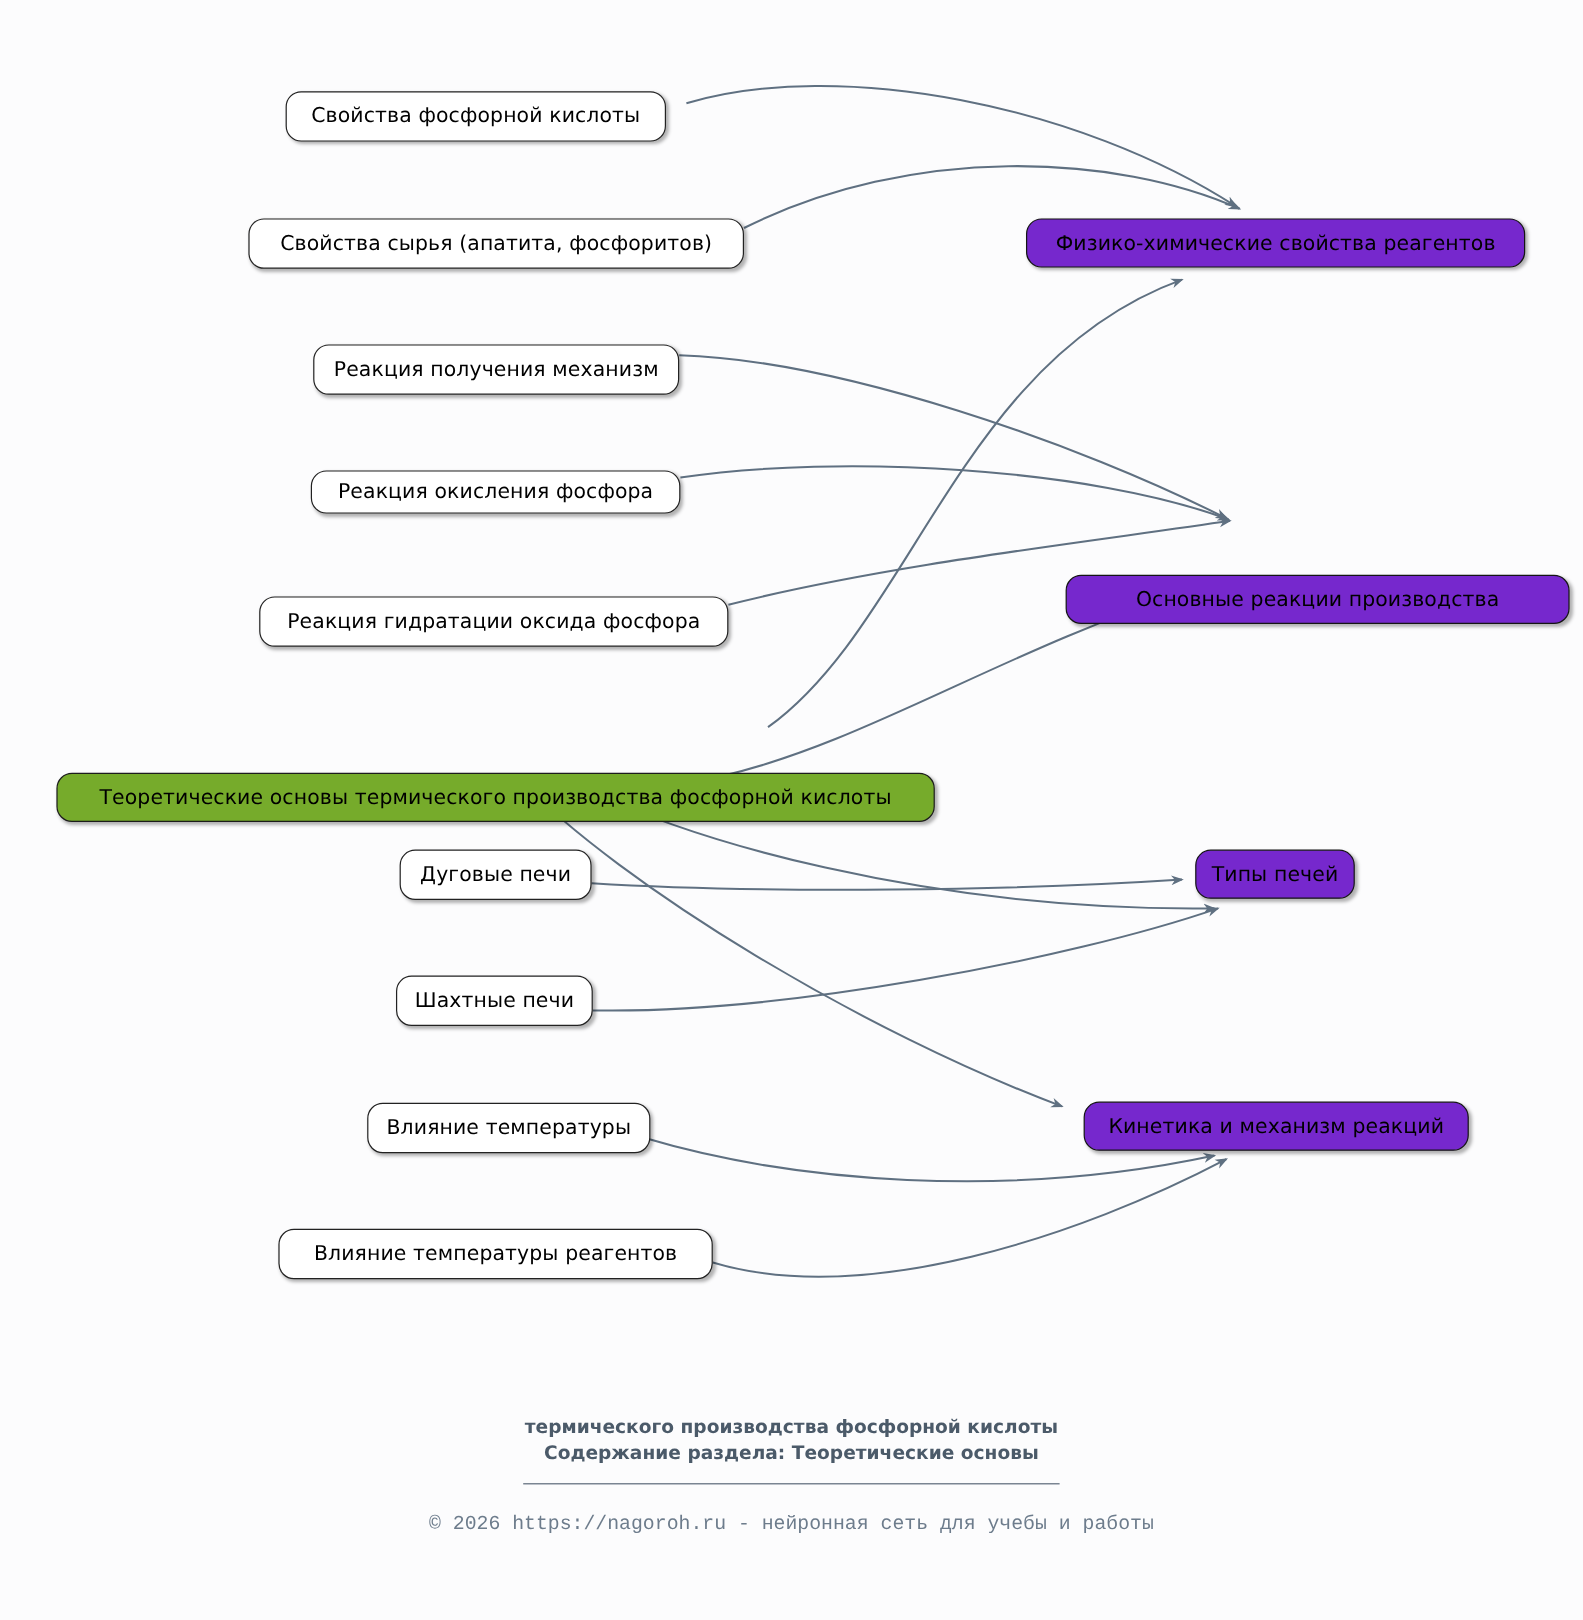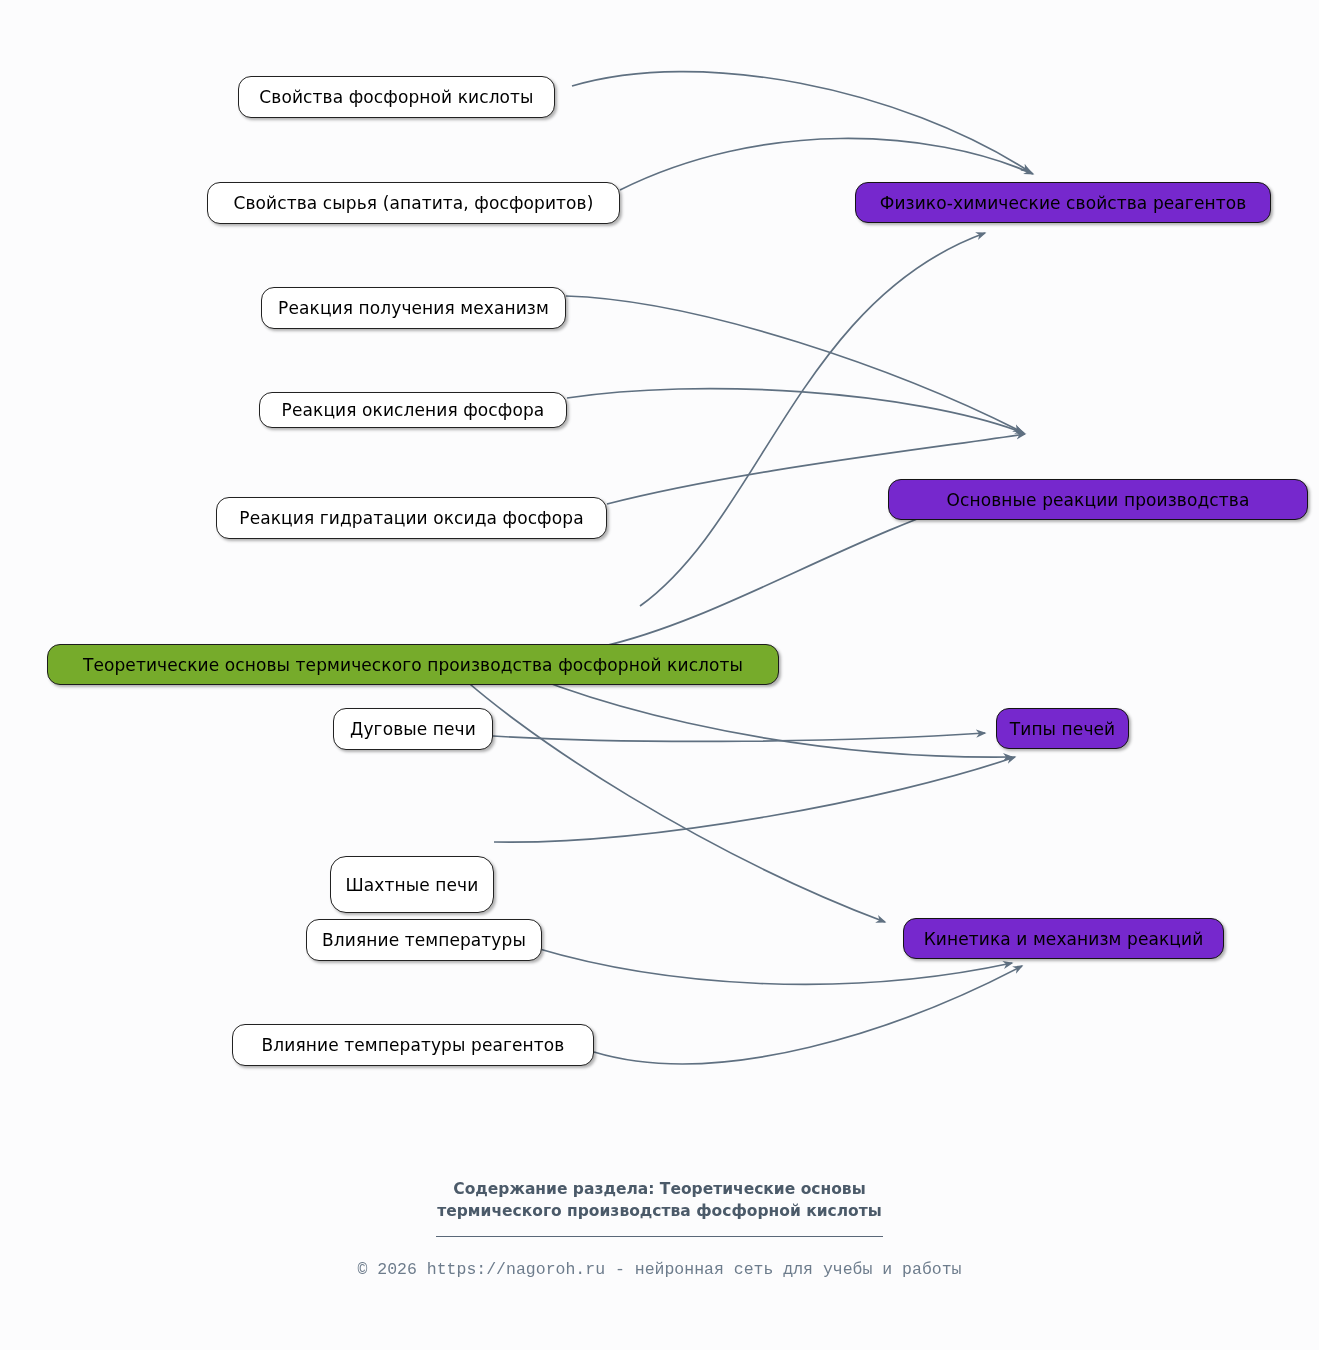--- a/index.html
+++ b/index.html
@@ -129,33 +129,33 @@
       </div>
       <div class="node leaf" style="left: 259px; top: 392px; width: 308px; height: 36px;">
         <span>Реакция окисления фосфора</span>
       </div>
       <div class="node leaf" style="left: 216px; top: 497px; width: 391px; height: 42px;">
         <span>Реакция гидратации оксида фосфора</span>
       </div>
       <div class="node leaf" style="left: 333px; top: 708px; width: 160px; height: 42px; align-items: center;">
         <span>Дуговые печи</span>
       </div>
-      <div class="node leaf" style="left: 330px; top: 856px; width: 164px; height: 57px; border-radius: 16px;">
+      <div class="node leaf" style="left: 330px; top: 813px; width: 164px; height: 42px;">
         <span>Шахтные печи</span>
       </div>
       <div class="node leaf" style="left: 290px; top: 919px; width: 236px; height: 42px; margin-left: 16px;">
         <span>Влияние температуры</span>
       </div>
       <div class="node leaf" style="left: 232px; top: 1024px; width: 362px; height: 42px;">
         <span>Влияние температуры реагентов</span>
       </div>
     </div>
 
   <div id="footer">
     <div class="caption">
+      <div>термического производства фосфорной кислоты</div>
       <div>Содержание раздела: Теоретические основы</div>
-      <div>термического производства фосфорной кислоты</div>
     </div>
     <div class="divider"></div>
     <div class="copyright">© 2026 https://nagoroh.ru - нейронная сеть для учебы и работы</div>
   </div>
 
 </div>
 
 </body></html>

